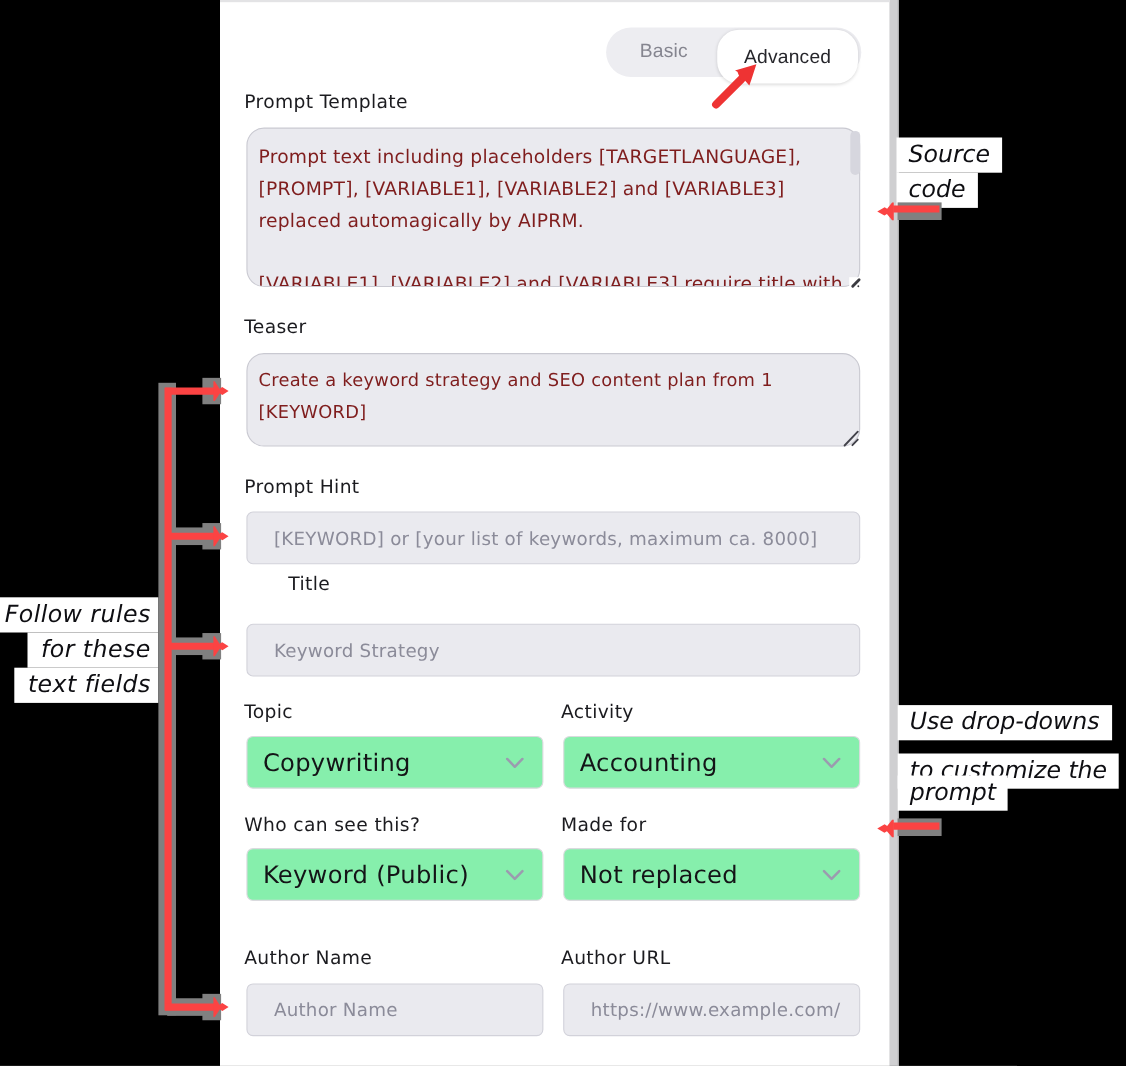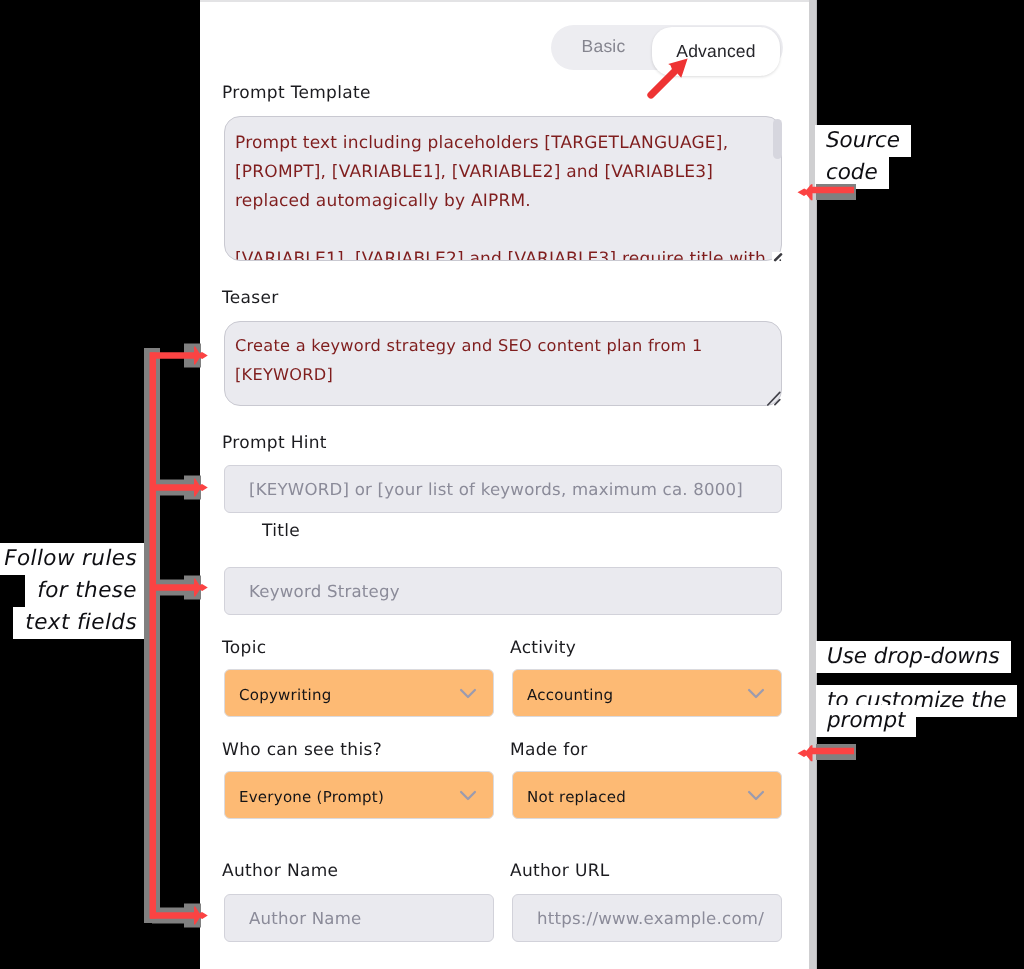--- a/index.html
+++ b/index.html
@@ -31,22 +31,22 @@
 
   
   .field{position:absolute;box-sizing:border-box;background:#eaeaef;
          border:1px solid #d2d2da;border-radius:6px;color:#8b8b99;font-size:16.6px;
          padding:0 24px;display:flex;align-items:center;letter-spacing:.22px;}
   .ta{position:absolute;box-sizing:border-box;background:#eaeaef;
       border:1px solid #c9c9d1;border-radius:16px;color:#7f1d1d;font-size:17px;
       padding:11.5px 10px;line-height:29px;letter-spacing:.2px;overflow:hidden;white-space:nowrap;}
 
   
-  .sel{position:absolute;box-sizing:border-box;background:#fdba74;border:1px solid #dadade;
-       border-radius:6px;color:#141417;font-size:15px;padding:3px 14px 0;
+  .sel{position:absolute;box-sizing:border-box;background:#86efac;border:1px solid #dadade;
+       border-radius:6px;color:#141417;font-size:22px;padding:3px 14px 0;
        display:flex;align-items:center;letter-spacing:.25px;}
   .chev{position:absolute;right:16px;top:50%;transform:translateY(-50%);
         margin-top:1px;width:18px;height:18px;}
 
   
   .rsz{position:absolute;width:11px;height:11px;left:0;top:0;}
   .rszbox{position:absolute;width:10px;height:10px;background:#fff;}
   .rsz2{position:absolute;width:16px;height:18px;}
   .ta-sm{font-size:16.2px;line-height:29px;letter-spacing:.25px;padding-top:9px;}
   .ta-thumb{position:absolute;width:9px;height:40px;border-radius:5px;background:#d6d6de;}
@@ -113,21 +113,21 @@
     <div class="lbl" style="left:310px;top:638px;">Activity</div>
     <div class="sel" style="left:312px;top:669px;width:270px;height:48px;">
       <span>Accounting</span>
       <svg class="chev" viewBox="0 0 20 20">
           <path d="M2.3 5.5 L10 13.4 L17.7 5.5" fill="none" stroke="#9b9baf" stroke-width="2.5" stroke-linecap="round" stroke-linejoin="round"></path>
         </svg>
     </div>
 
     <div class="lbl" style="left:22px;top:740px;">Who can see this?</div>
     <div class="sel" style="left:24px;top:771px;width:270px;height:48px;">
-      <span>Everyone (Prompt)</span>
+      <span>Keyword (Public)</span>
       <svg class="chev" viewBox="0 0 20 20">
           <path d="M2.3 5.5 L10 13.4 L17.7 5.5" fill="none" stroke="#9b9baf" stroke-width="2.5" stroke-linecap="round" stroke-linejoin="round"></path>
         </svg>
     </div>
     <div class="lbl" style="left:310px;top:740px;">Made for</div>
     <div class="sel" style="left:312px;top:771px;width:270px;height:48px;">
       <span>Not replaced</span>
       <svg class="chev" viewBox="0 0 20 20">
           <path d="M2.3 5.5 L10 13.4 L17.7 5.5" fill="none" stroke="#9b9baf" stroke-width="2.5" stroke-linecap="round" stroke-linejoin="round"></path>
         </svg>

